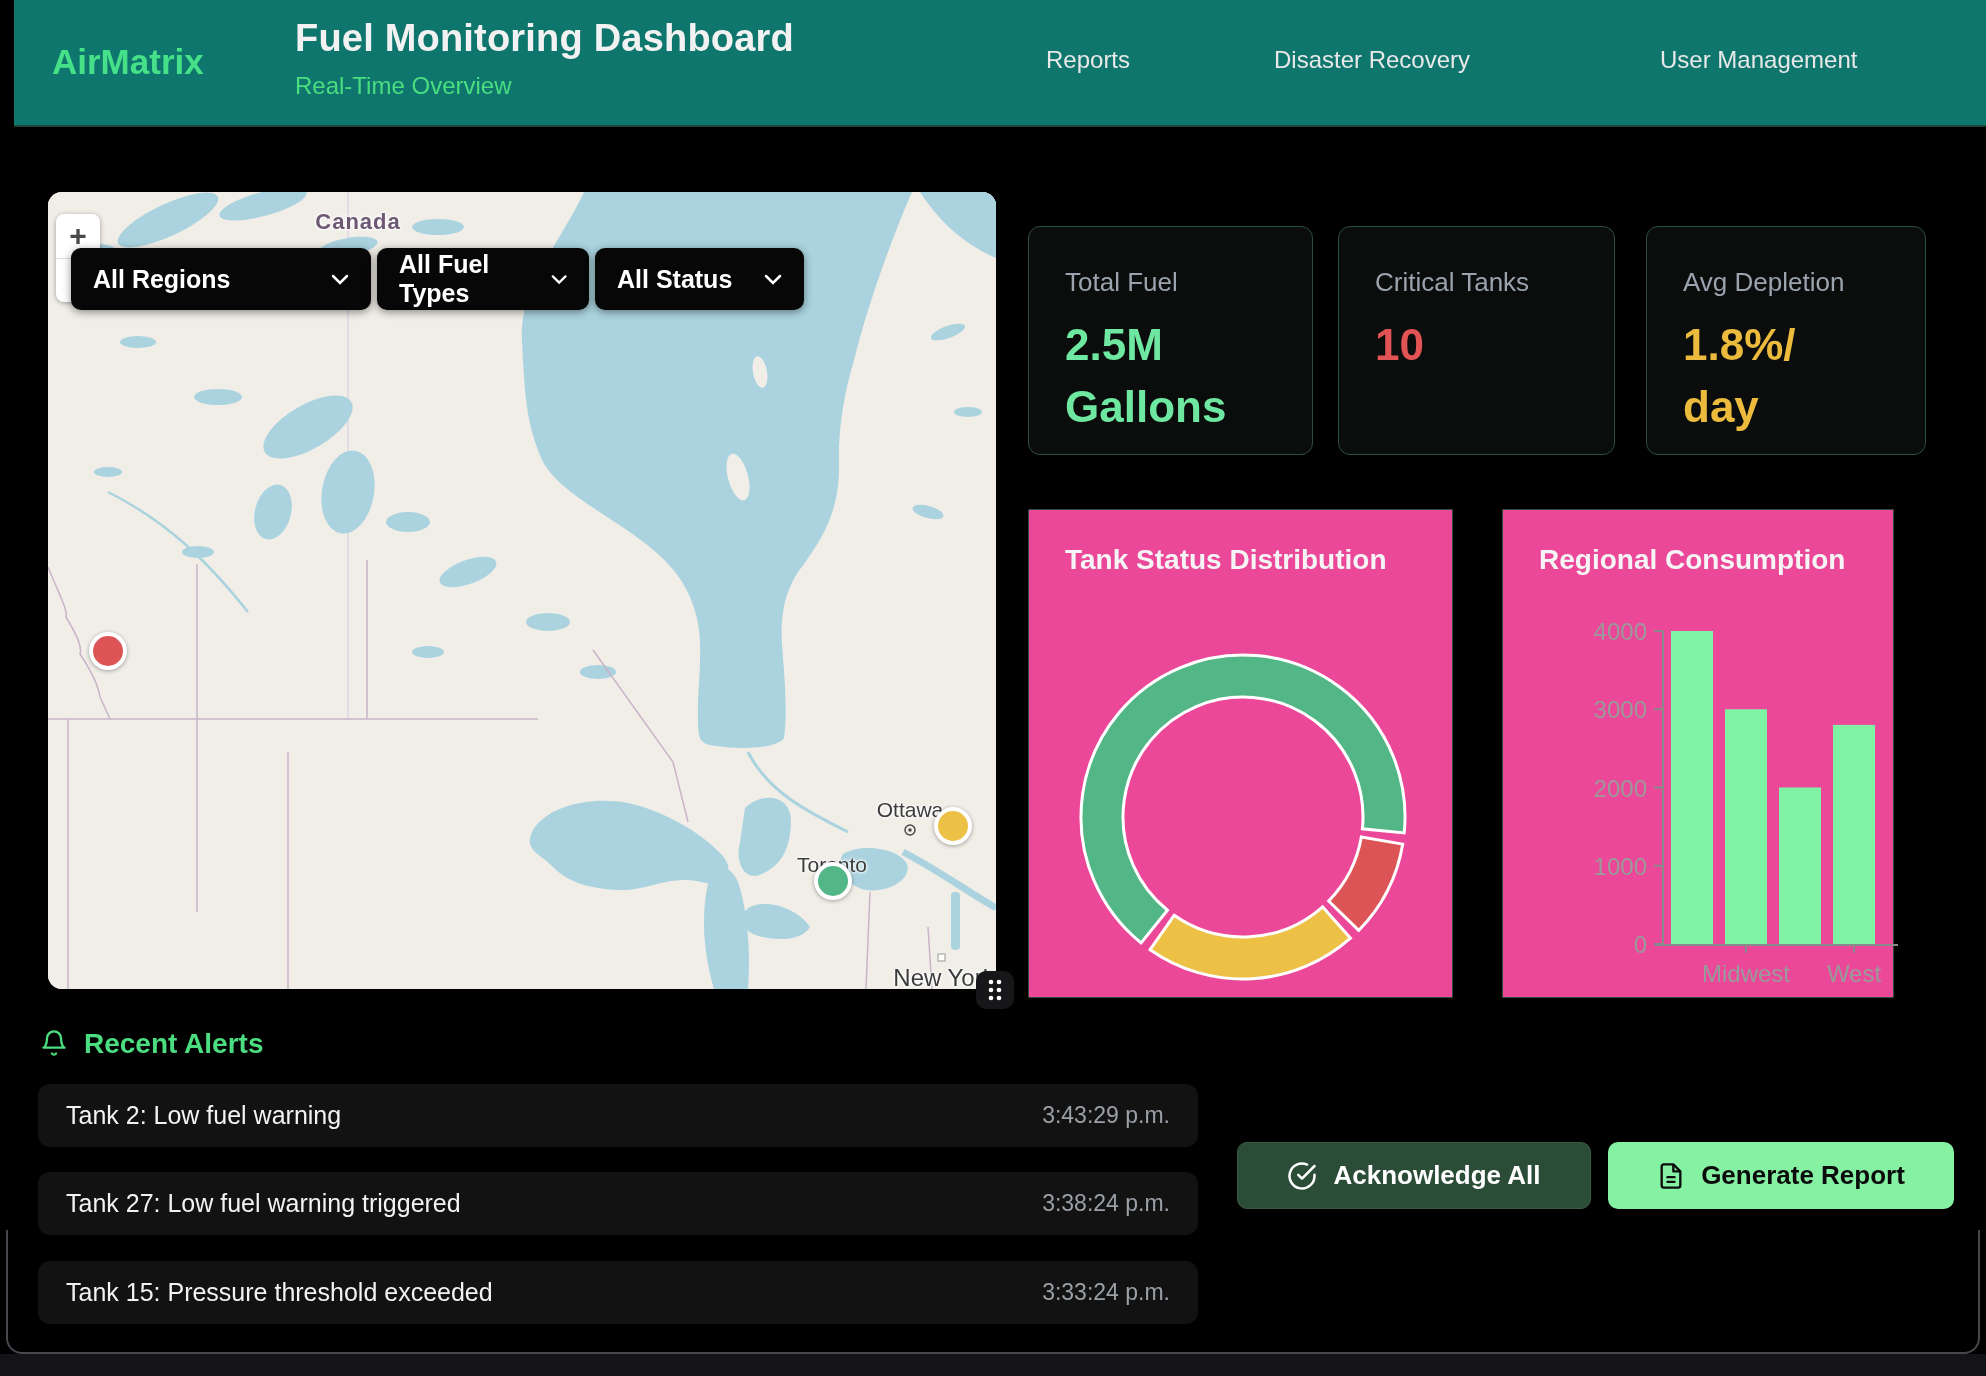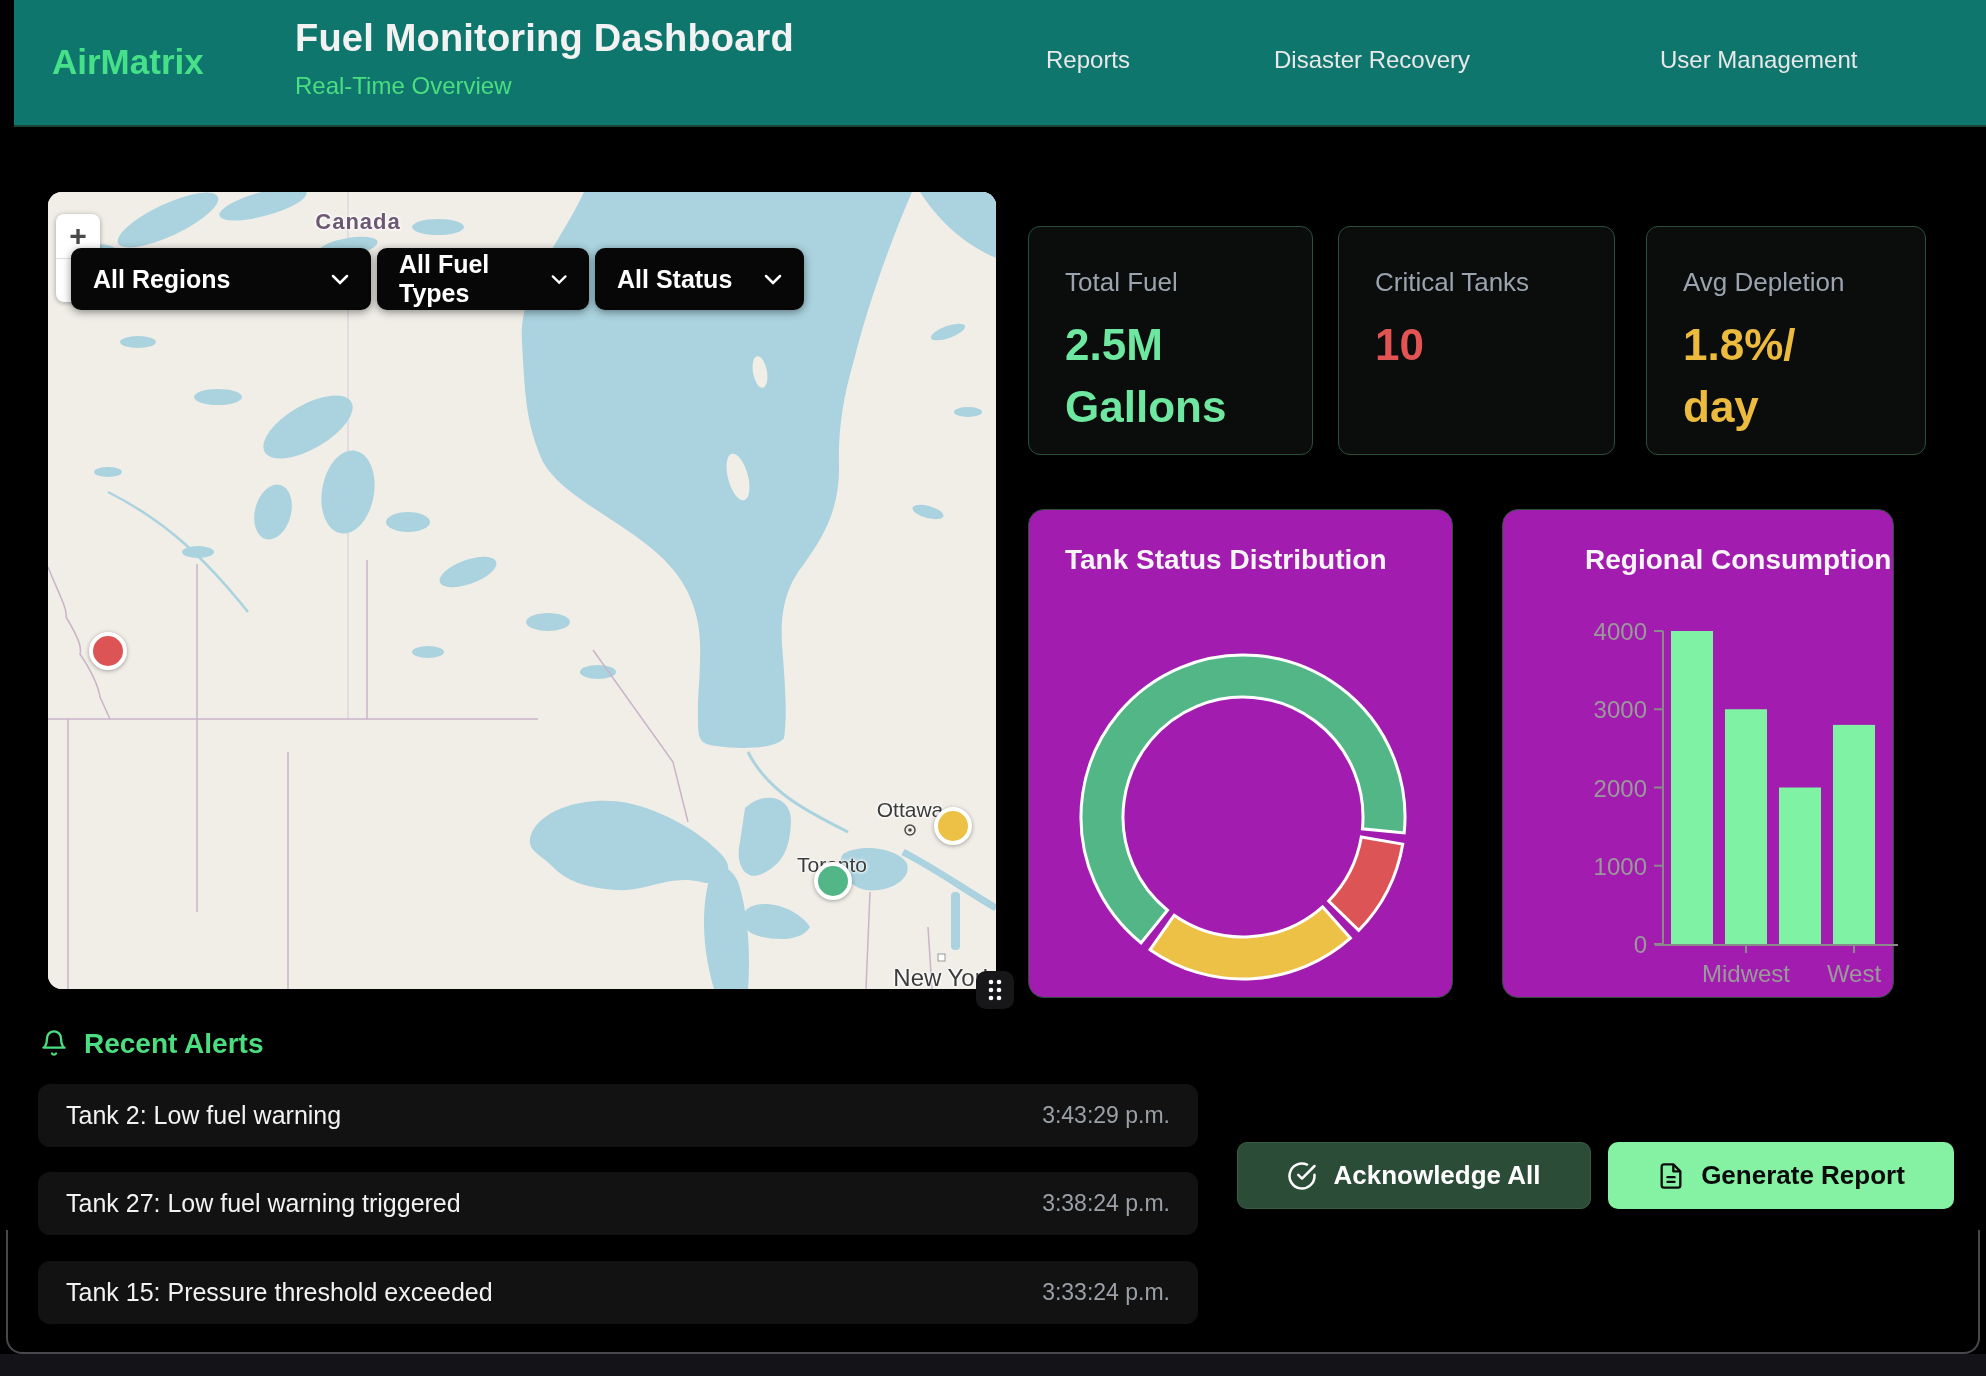--- a/index.html
+++ b/index.html
@@ -43,23 +43,23 @@
   
   .stat-card{position:absolute;top:226px;height:229px;background:#0b0d0c;
              border:1.5px solid #2c4f3c;border-radius:12px;box-sizing:border-box;
              padding:40px 0 0 36px;}
   .stat-1{left:1028px;width:285px;} .stat-2{left:1338px;width:277px;} .stat-3{left:1646px;width:280px;}
   .stat-label{font-size:26px;color:#9aa3ae;margin-bottom:16px;}
   .stat-value{font-size:44px;font-weight:bold;line-height:1.42;white-space:pre-line;}
   .stat-1 .stat-value{color:#6ee7a0;} .stat-2 .stat-value{color:#e25353;} .stat-3 .stat-value{color:#ecba3d;}
 
   
-  .chart-card{position:absolute;top:509px;height:489px;background:#a21caf;
-              border:1.5px solid #2c4f3c;border-radius:16px;box-sizing:border-box;}
-  .donut-card{left:1028px;width:425px;} .bar-card{left:1502px;width:392px;padding-left:46px;}
+  .chart-card{position:absolute;top:509px;height:489px;background:#ec4899;
+              border:1.5px solid #2c4f3c;border-radius:1px;box-sizing:border-box;}
+  .donut-card{left:1028px;width:425px;} .bar-card{left:1502px;width:392px;}
   .chart-title{margin:34px 0 0 36px;font-size:28px;font-weight:bold;color:#f5f5f5;}
   .chart-svg{position:absolute;left:0;top:0;}
   svg text{font-family:"Liberation Sans",sans-serif;}
 
   
   .alerts-header{position:absolute;left:40px;top:1028px;display:flex;align-items:flex-start;gap:16px;}
   .alerts-title{font-size:28px;font-weight:bold;color:#4ade80;}
   .alert-row{position:absolute;left:38px;width:1160px;height:63px;background:#121212;
              border-radius:12px;display:flex;align-items:center;justify-content:space-between;
              padding:0 28px;box-sizing:border-box;cursor:pointer;}

